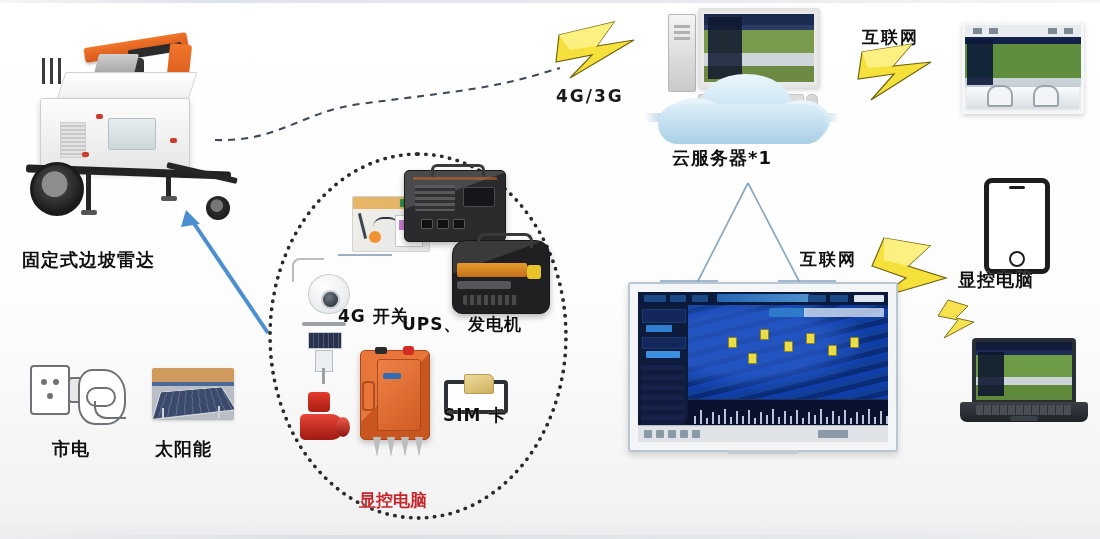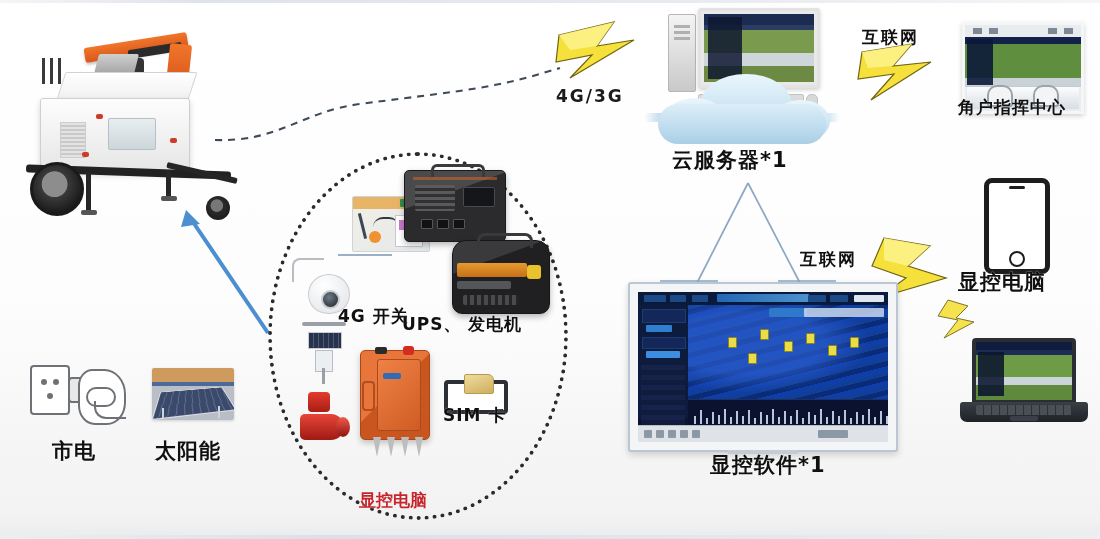--- a/index.html
+++ b/index.html
@@ -17,21 +17,21 @@
   .edge-top{position:absolute;left:0;top:0;width:1100px;height:3px;
     background:linear-gradient(90deg,#f4f5f7 0%,#dfe3ea 18%,#e7eaef 60%,#f4f5f7 100%);}
   .edge-bottom{position:absolute;left:0;bottom:0;width:1100px;height:4px;
     background:linear-gradient(90deg,#eceef1 0%,#dcdfe5 30%,#e4e7ec 70%,#eceef1 100%);}
   .cap{
     position:absolute;white-space:nowrap;
     font-family:"DejaVu Sans","Liberation Sans",sans-serif;
     font-weight:bold;color:#101010;
     text-shadow:0 0 1px rgba(255,255,255,.9);
   }
-  .cap.big{font-size:21px;letter-spacing:1px;}
+  .cap.big{font-size:18px;letter-spacing:1px;}
   .cap.mid{font-size:17px;letter-spacing:1px;}
   .cap.red{color:#c6252b;font-size:17px;}
   .cap.net{font-size:17px;letter-spacing:2px;}
 
   svg{position:absolute;left:0;top:0;overflow:visible;}
 
   
   .trailer{position:absolute;left:18px;top:10px;width:250px;height:225px;}
   .tr-body{position:absolute;left:22px;top:88px;width:148px;height:72px;
     background:linear-gradient(180deg,#fdfdfd,#e6e6e6);border:1px solid #cfcfcf;border-radius:3px;
@@ -313,20 +313,21 @@
     <div class="tr-led" style="left:152px;top:128px;"></div>
     <div class="tr-chassis"></div>
     <div class="tr-hitch"></div>
     <div class="tr-wheel"></div>
     <div class="tr-wheel2"></div>
     <div class="tr-leg" style="left:68px;top:162px;height:40px;"></div>
     <div class="tr-foot" style="left:63px;top:200px;"></div>
     <div class="tr-leg" style="left:148px;top:160px;height:28px;"></div>
     <div class="tr-foot" style="left:143px;top:186px;"></div>
   </div>
+  <div class="cap big" style="left:22px;top:248px;">固定式边坡雷达</div>
 
   <div class="plug">
     <div class="socket">
       <i style="left:9px;top:12px;"></i>
         <i style="left:21px;top:12px;"></i>
         <i style="left:15px;top:26px;"></i>
     </div>
     <div class="plugbody"></div>
     <div class="hand"></div>
     <div class="cord"></div>
@@ -503,35 +504,33 @@
         <div class="ic" style="left:6px;"></div>
           <div class="ic" style="left:18px;"></div>
         <div class="ic" style="left:30px;"></div>
           <div class="ic" style="left:42px;"></div>
         <div class="ic" style="left:54px;"></div>
           <div class="ic" style="right:40px;width:30px;"></div>
       </div>
     </div>
     <div class="foot"></div>
   </div>
-  <div class="cap big" style="left:710px;top:451px;">显控软件*1</div>
 
   <div class="cmd">
     <div class="hdr">
         <i style="left:8px;"></i>
         <i style="left:24px;"></i>
         <i style="right:24px;"></i>
         <i style="right:8px;"></i>
       </div>
     <div class="left"></div>
     <div class="desk"></div>
     <div class="chair" style="left:22px;"></div>
     <div class="chair" style="left:68px;"></div>
   </div>
-  <div class="cap mid" style="left:958px;top:96px;">角户指挥中心</div>
 
   <div class="phone">
     <div class="spk"></div>
       <div class="home"></div>
   </div>
   <div class="cap big" style="left:958px;top:268px;">显控电脑</div>
 
   <div class="laptop">
     <div class="lid">
         <div class="scr"></div>

